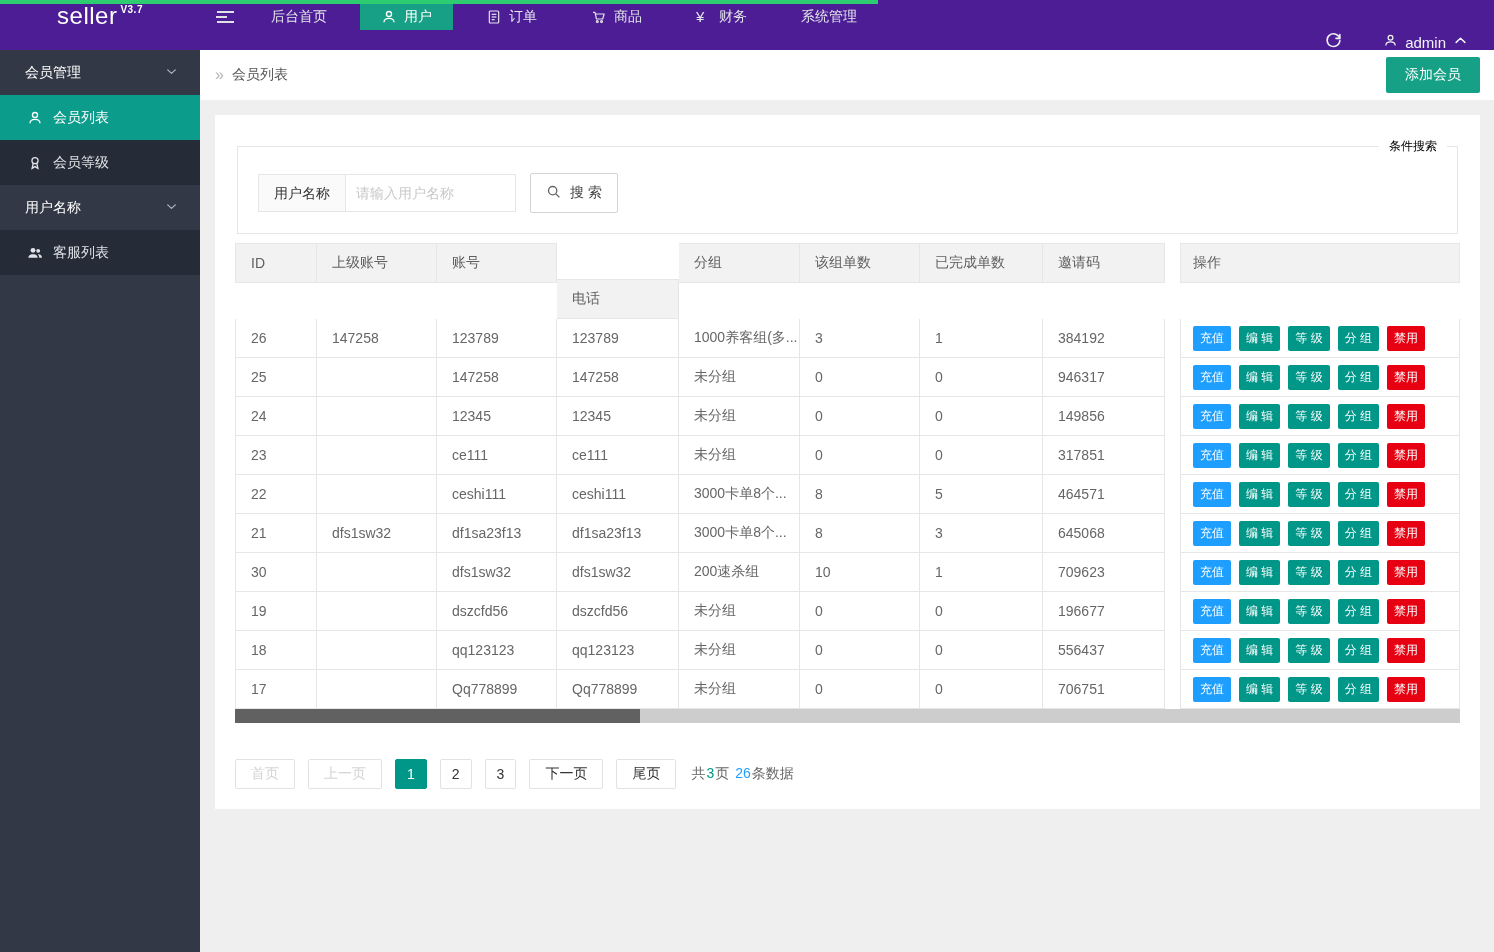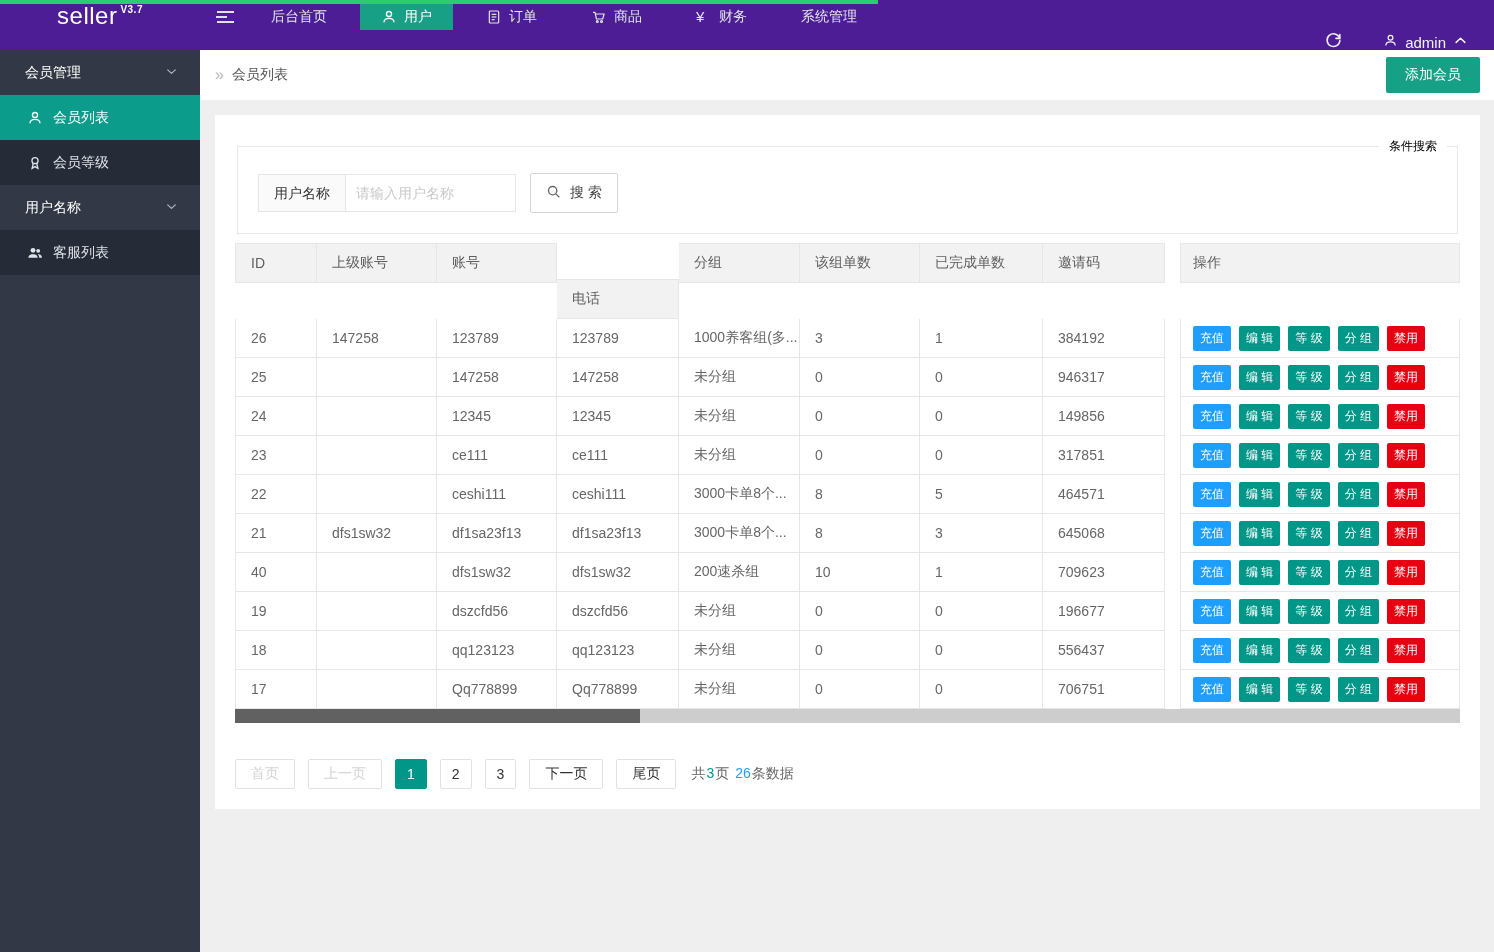--- a/index.html
+++ b/index.html
@@ -352,21 +352,21 @@
                 <div class="t-cell gap"></div>
                 <div class="t-cell action">
                   <button class="act-btn" style="background: rgb(30, 159, 255);">充值</button>
                   <button class="act-btn" style="background: rgb(0, 150, 136);">编 辑</button>
                   <button class="act-btn" style="background: rgb(0, 150, 136);">等 级</button>
                   <button class="act-btn" style="background: rgb(0, 150, 136);">分 组</button>
                   <button class="act-btn" style="background: rgb(230, 0, 18);">禁用</button>
                 </div>
               </div>
               <div class="t-row">
-                <div class="t-cell first" style="width: 82px;">40</div>
+                <div class="t-cell first" style="width: 82px;">30</div>
                 <div class="t-cell" style="width: 120px;"></div>
                 <div class="t-cell" style="width: 120px;">dfs1sw32</div>
                 <div class="t-cell" style="width: 122px;">dfs1sw32</div>
                 <div class="t-cell" style="width: 121px;">200速杀组</div>
                 <div class="t-cell" style="width: 120px;">10</div>
                 <div class="t-cell" style="width: 123px;">1</div>
                 <div class="t-cell" style="width: 122px;">709623</div>
                 <div class="t-cell gap"></div>
                 <div class="t-cell action">
                   <button class="act-btn" style="background: rgb(30, 159, 255);">充值</button>

